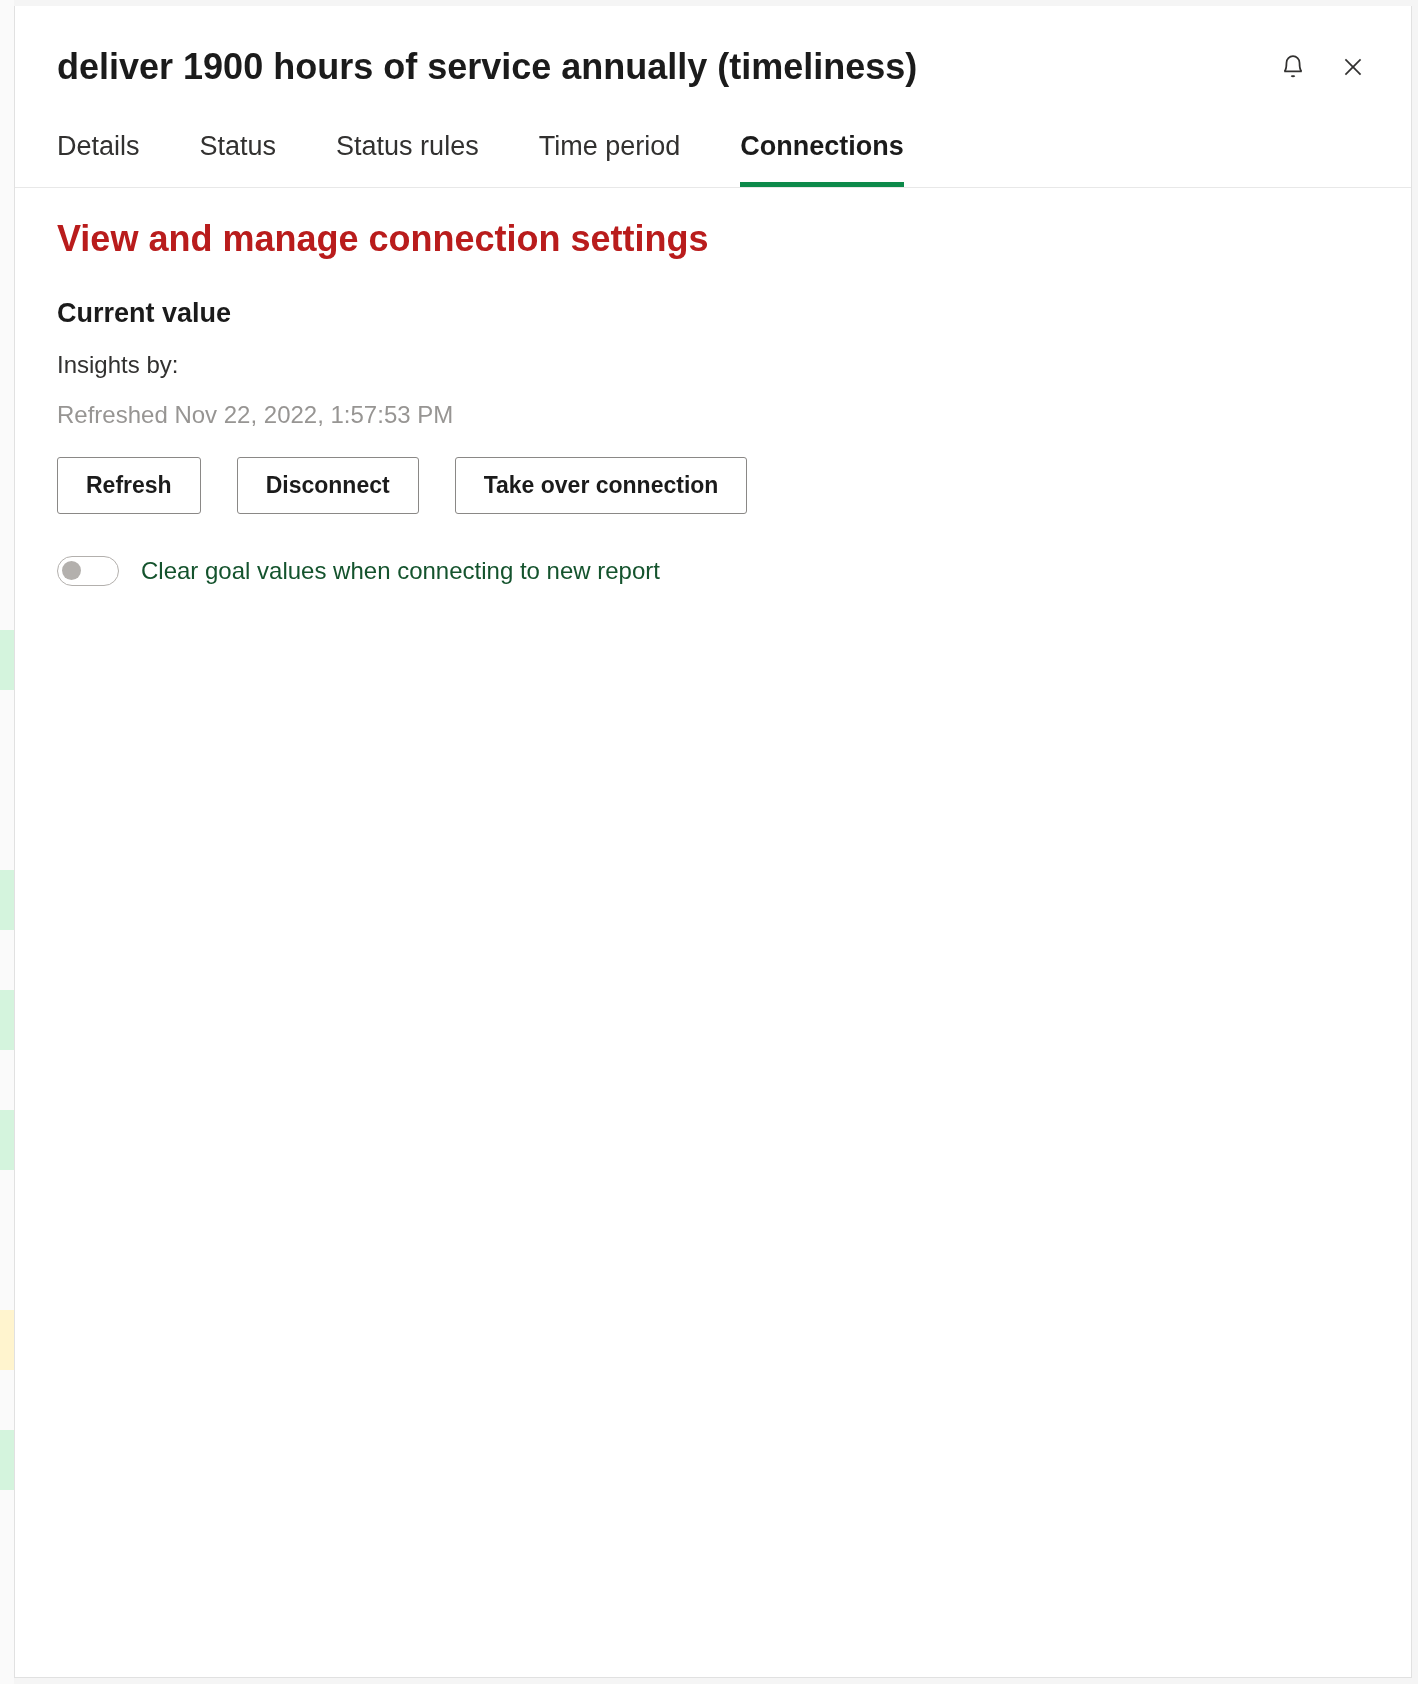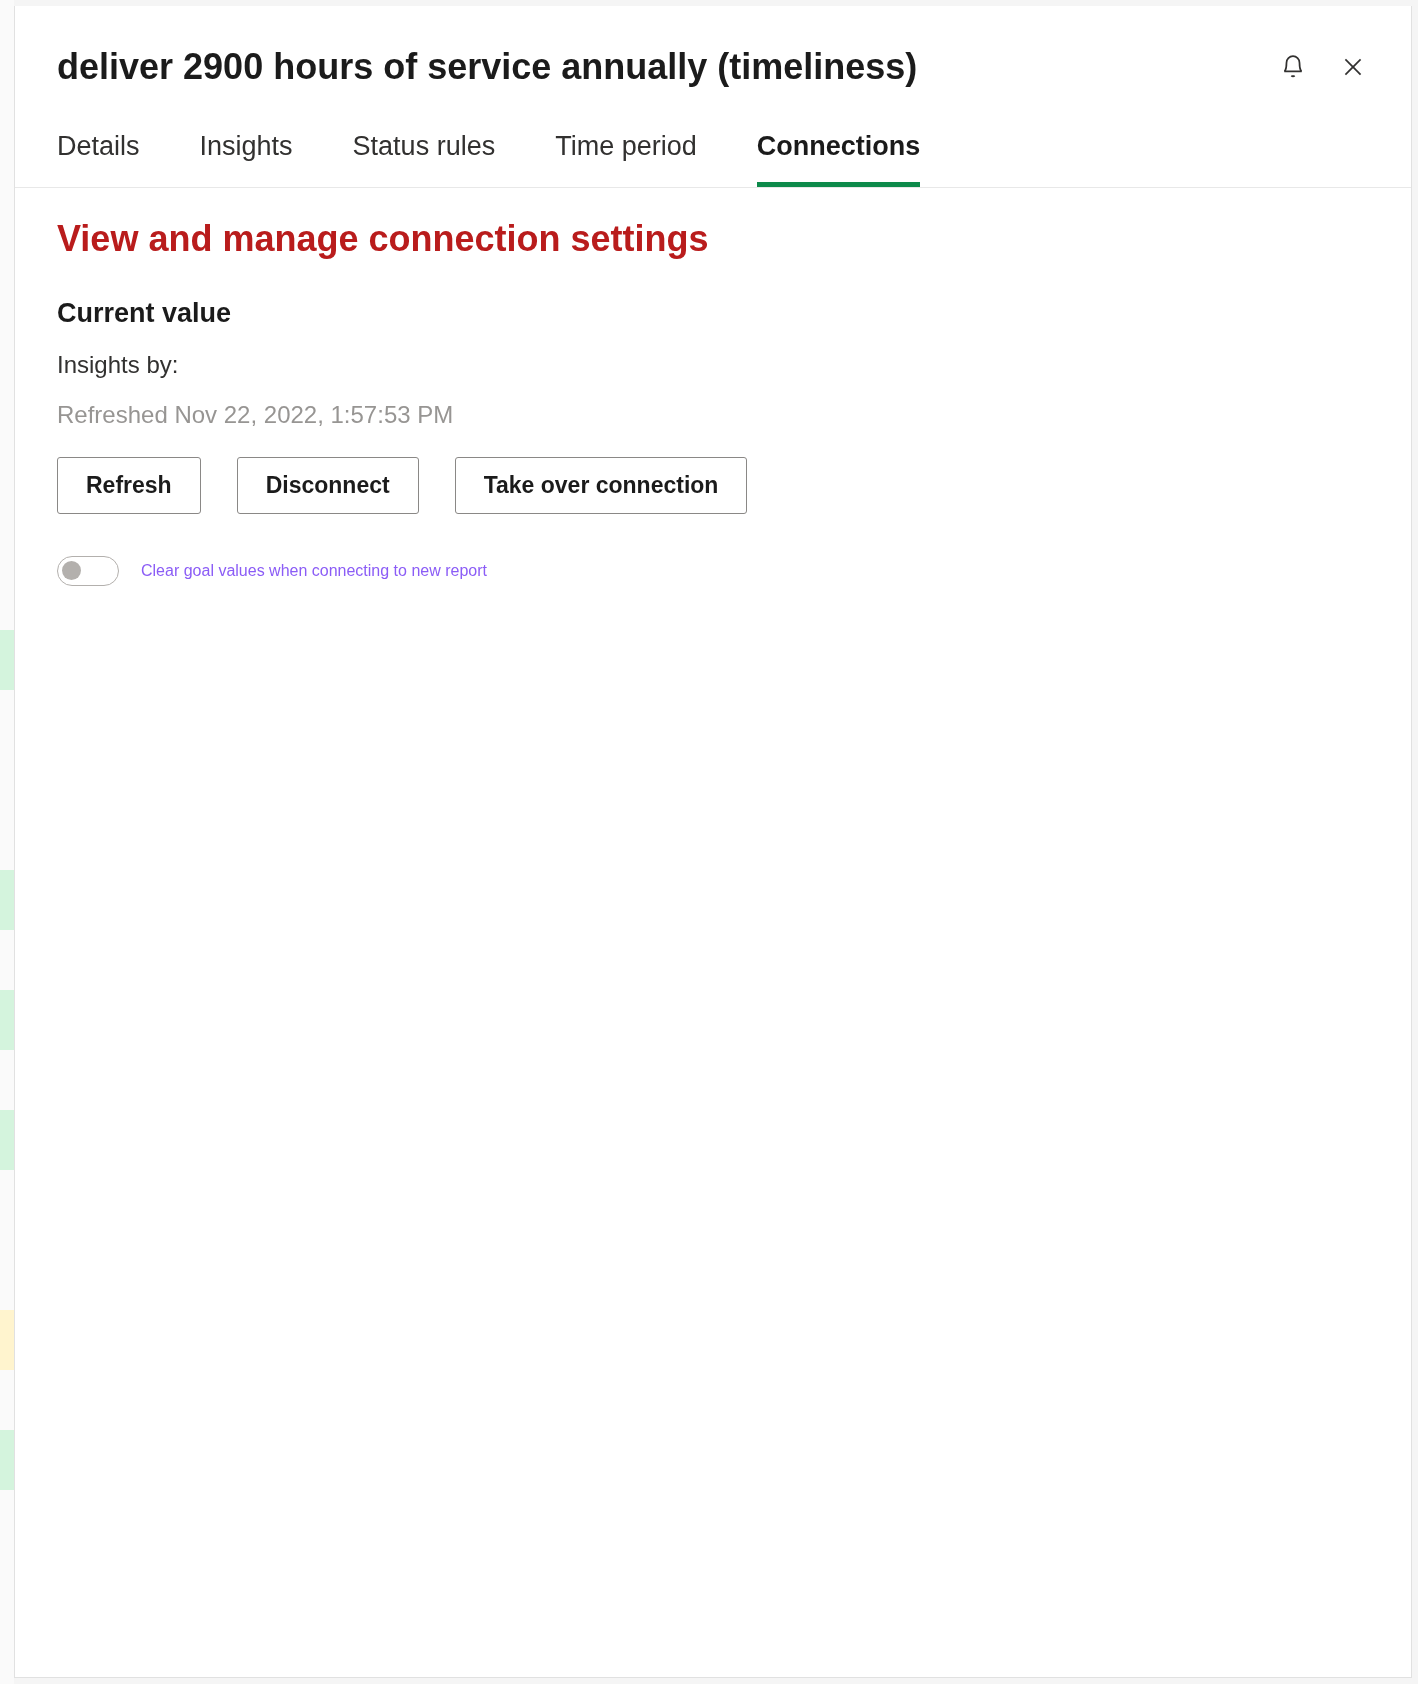--- a/index.html
+++ b/index.html
@@ -158,58 +158,58 @@
     .toggle-knob {
       position: absolute;
       left: 4px;
       top: 4px;
       width: 19px;
       height: 19px;
       border-radius: 50%;
       background: #b3b0ad;
     }
     .toggle-label {
-      font-size: 16px;
-      color: #8b5cf6;
+      font-size: 24px;
+      color: #14532d;
     }
   </style>
 </head>
 <body>
 
 <div class="left-strip">
   <div class="strip-block strip-green" style="top:630px"></div>
   <div class="strip-block strip-green" style="top:870px"></div>
   <div class="strip-block strip-green" style="top:990px"></div>
   <div class="strip-block strip-green" style="top:1110px"></div>
   <div class="strip-block strip-yellow" style="top:1310px"></div>
   <div class="strip-block strip-green" style="top:1430px"></div>
 </div>
 
 <div class="panel">
   <div class="panel-header">
-    <h1 class="panel-title">deliver 2900 hours of service annually (timeliness)</h1>
+    <h1 class="panel-title">deliver 1900 hours of service annually (timeliness)</h1>
     <div class="header-actions">
       <button class="icon-btn">
         <svg viewBox="0 0 24 24" fill="none" stroke="currentColor" stroke-width="1.6">
           <path d="M6 8a6 6 0 0 1 12 0c0 7 2 8 2 8H4s2-1 2-8"></path>
           <path d="M10.5 20a2 2 0 0 0 3 0"></path>
         </svg>
       </button>
       <button class="icon-btn">
         <svg viewBox="0 0 24 24" fill="none" stroke="currentColor" stroke-width="1.6">
           <line x1="5" y1="5" x2="19" y2="19"></line>
           <line x1="19" y1="5" x2="5" y2="19"></line>
         </svg>
       </button>
     </div>
   </div>
 
   <div class="tabs">
     <div class="tab">Details</div>
-    <div class="tab">Insights</div>
+    <div class="tab">Status</div>
     <div class="tab">Status rules</div>
     <div class="tab">Time period</div>
     <div class="tab active">Connections</div>
   </div>
 
   <div class="content">
     <div class="section-title">View and manage connection settings</div>
 
     <div class="sub-title">Current value</div>
 

